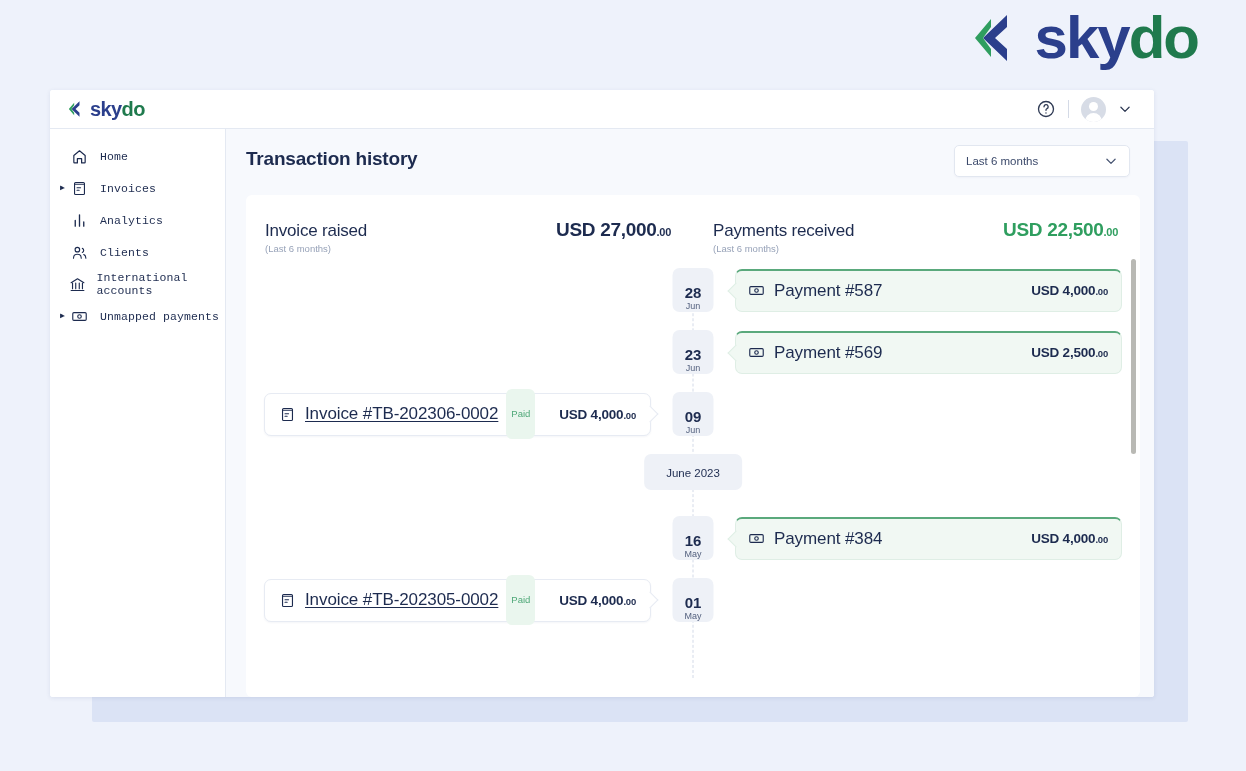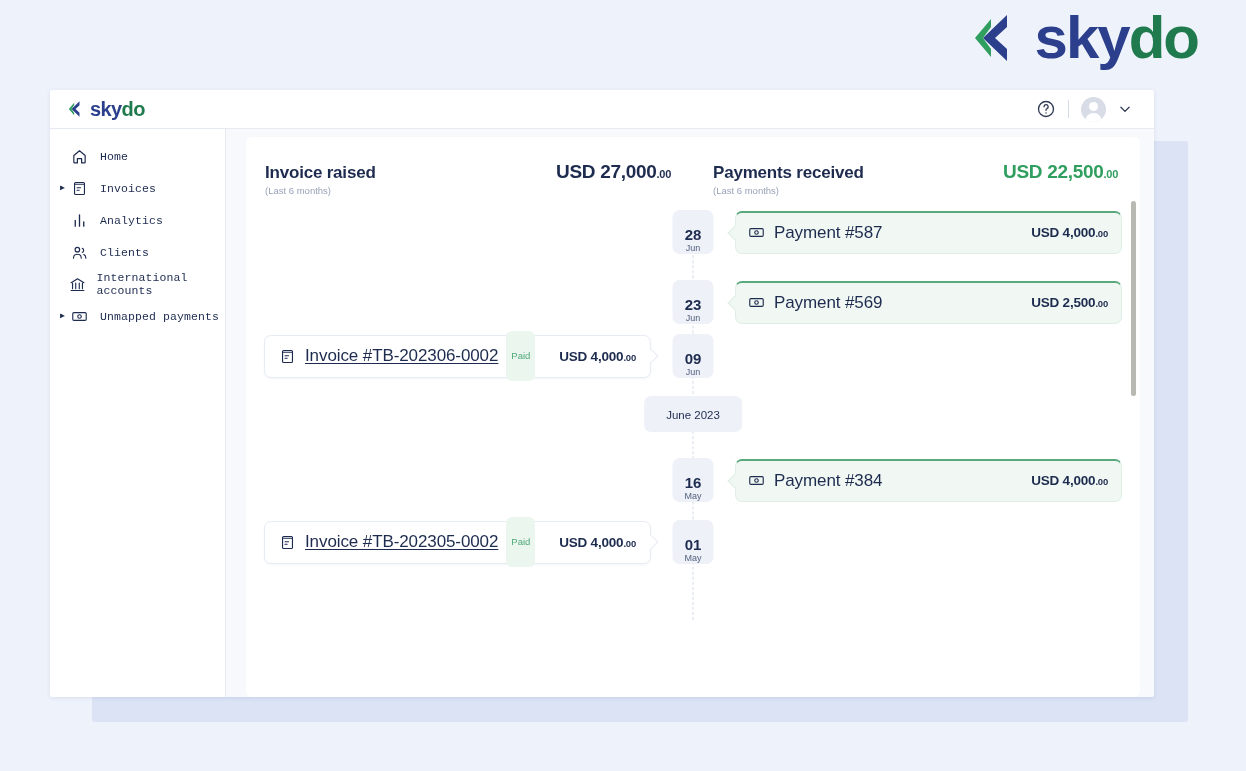--- a/index.html
+++ b/index.html
@@ -202,21 +202,21 @@
 
   .col-heads {
     display: flex;
     padding: 24px 0 0 0;
   }
   .col-head { width: 50%; padding: 0 22px 0 19px; }
   .col-head.right { padding-left: 20px; }
   .ch-row { display: flex; align-items: baseline; }
   .ch-title {
     font-size: 17px;
-    font-weight: 700;
+    font-weight: 400;
     color: #1d2b4f;
     letter-spacing: -0.2px;
   }
   .ch-amt {
     margin-left: auto;
     font-size: 19px;
     font-weight: 700;
     color: #1d2b4f;
     letter-spacing: -0.3px;
   }
@@ -502,20 +502,30 @@
             <circle cx="12" cy="12" r="2.5"></circle>
           </svg>
         </span>
         <span class="nav-label">Unmapped payments</span>
       </div>
 
     </nav>
 
     <main class="main">
 
+      <div class="main-head">
+        <div class="page-title">Transaction history</div>
+
+        <div class="period-select">
+          <span class="period-text">Last 6 months</span>
+          <svg class="period-caret" width="14" height="14" viewBox="0 0 24 24" fill="none" stroke="#4a5774" stroke-width="2.2" stroke-linecap="round" stroke-linejoin="round">
+            <polyline points="5 9 12 16 19 9"></polyline>
+          </svg>
+        </div>
+      </div>
 
       <section class="content-card">
 
         <div class="col-heads">
           <div class="col-head">
             <div class="ch-row">
               <span class="ch-title">Invoice raised</span>
               <span class="ch-amt"><span>USD 27,000</span><span class="cents">.00</span></span>
             </div>
             <div class="ch-sub">(Last 6 months)</div>
@@ -541,21 +551,21 @@
                 <span class="card-ico">
                   <svg width="17" height="17" viewBox="0 0 24 24" fill="none" stroke="#1d2b4f" stroke-width="1.6" stroke-linecap="round" stroke-linejoin="round">
                     <rect x="2.5" y="6.5" width="19" height="11" rx="1.6"></rect>
                     <circle cx="12" cy="12" r="2.5"></circle>
                   </svg>
                 </span>
                 <span class="card-label">Payment #587</span>
                 <span class="card-amt"><span>USD 4,000</span><span class="cents">.00</span></span>
               </div>
             </div>
-            <div class="tl-row" style="top: 62px; margin-top: 8px;">
+            <div class="tl-row" style="top: 62px;">
               <div class="date-badge">
                 <div class="db-day">23</div>
                 <div class="db-mon">Jun</div>
               </div>
               <div class="pay-card">
                 <span class="card-ico">
                   <svg width="17" height="17" viewBox="0 0 24 24" fill="none" stroke="#1d2b4f" stroke-width="1.6" stroke-linecap="round" stroke-linejoin="round">
                     <rect x="2.5" y="6.5" width="19" height="11" rx="1.6"></rect>
                     <circle cx="12" cy="12" r="2.5"></circle>
                   </svg>

